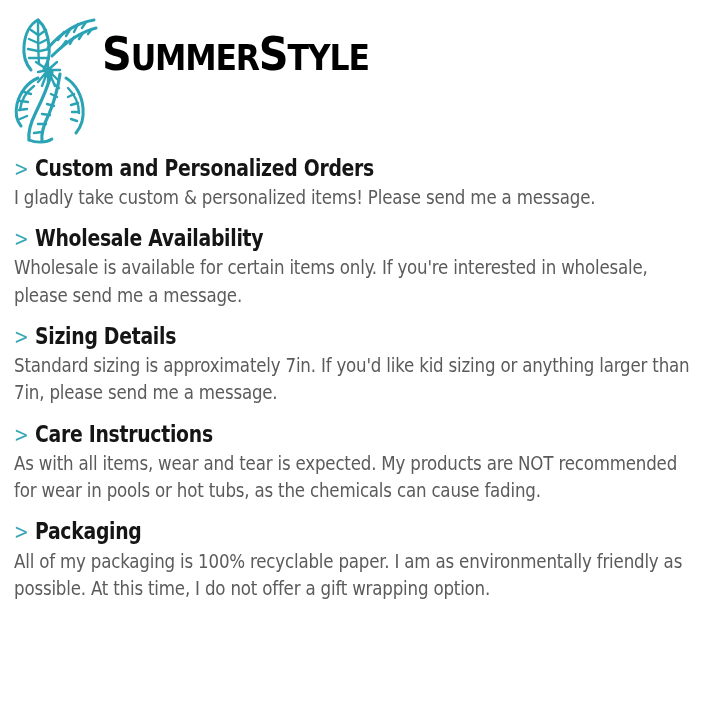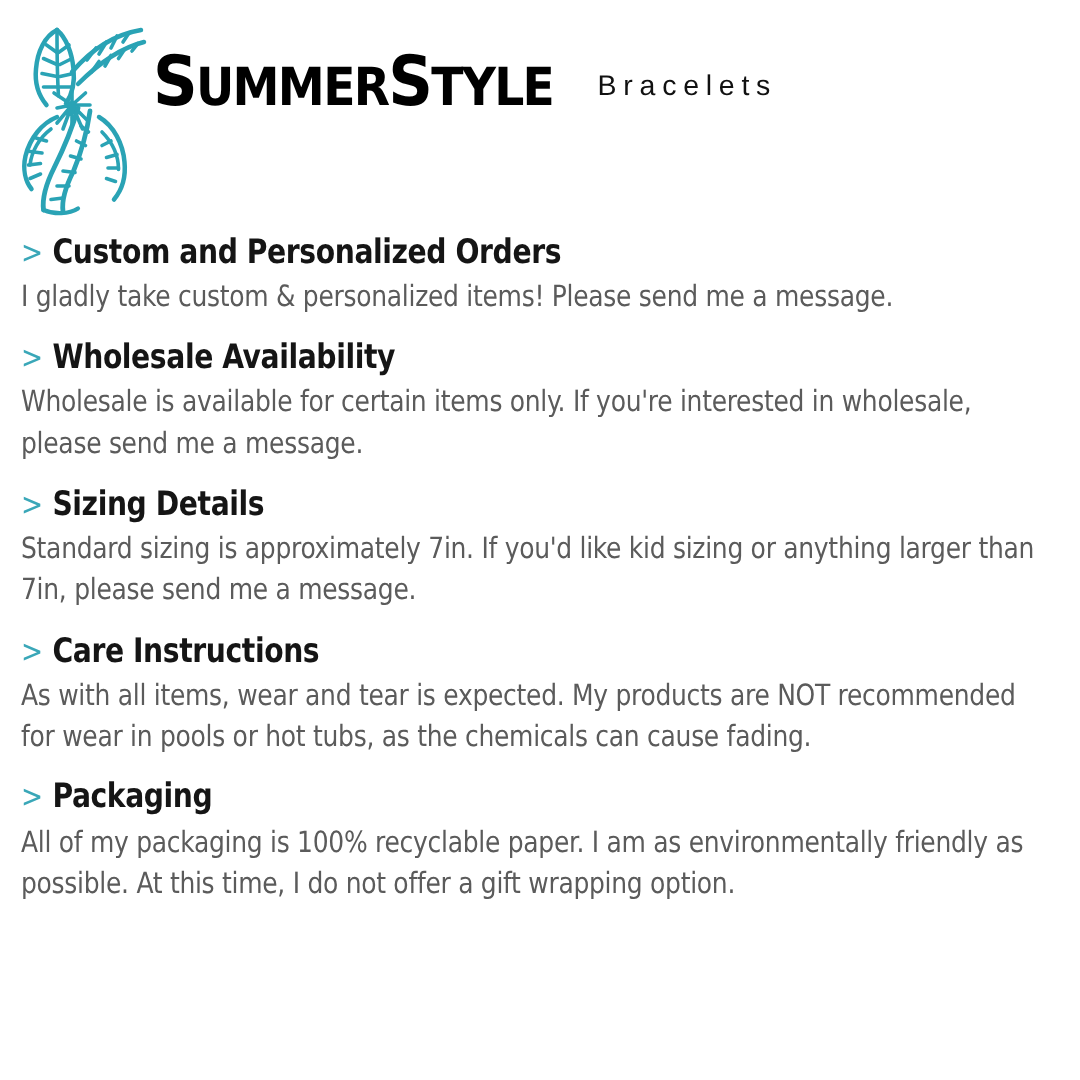--- a/index.html
+++ b/index.html
@@ -43,21 +43,21 @@
     width: 102px;
     height: 136px;
     flex: 0 0 auto;
     display: block;
   }
 
   .wordmark {
     margin-left: -8px;
     margin-top: 26px;
     display: flex;
-    flex-direction: row;
+    flex-direction: column;
     align-items: center;
   }
 
   .wordmark-main {
     font-family: "DejaVu Sans", sans-serif;
     font-weight: 700;
     font-size: 37px;
     line-height: 0.98;
     letter-spacing: -1.3px;
     color: #000000;
@@ -183,21 +183,20 @@
           <path d="M58 70 C68 76 74 88 75 100 C76 110 73 119 68 125" stroke-width="3"></path>
           <path d="M60 80 C67 87 71 96 71 105"></path>
           <path d="M66 86 L60 89 M70 95 L63 97 M71 104 L64 104 M69 113 L63 111"></path>
 
           <path d="M21 132 C28 135 38 135 44 131" stroke-width="2.8"></path>
         </g>
       </svg>
 
       <div class="wordmark">
         <div class="wordmark-main"><span class="cap">S</span><span class="rest">UMMER</span><span class="cap">S</span><span class="rest">TYLE</span></div>
-        <div class="wordmark-sub">Bracelets</div>
       </div>
 
     </div>
 
 
   </div>
 
   <div class="faq-list">
 
     <div class="faq-item">

